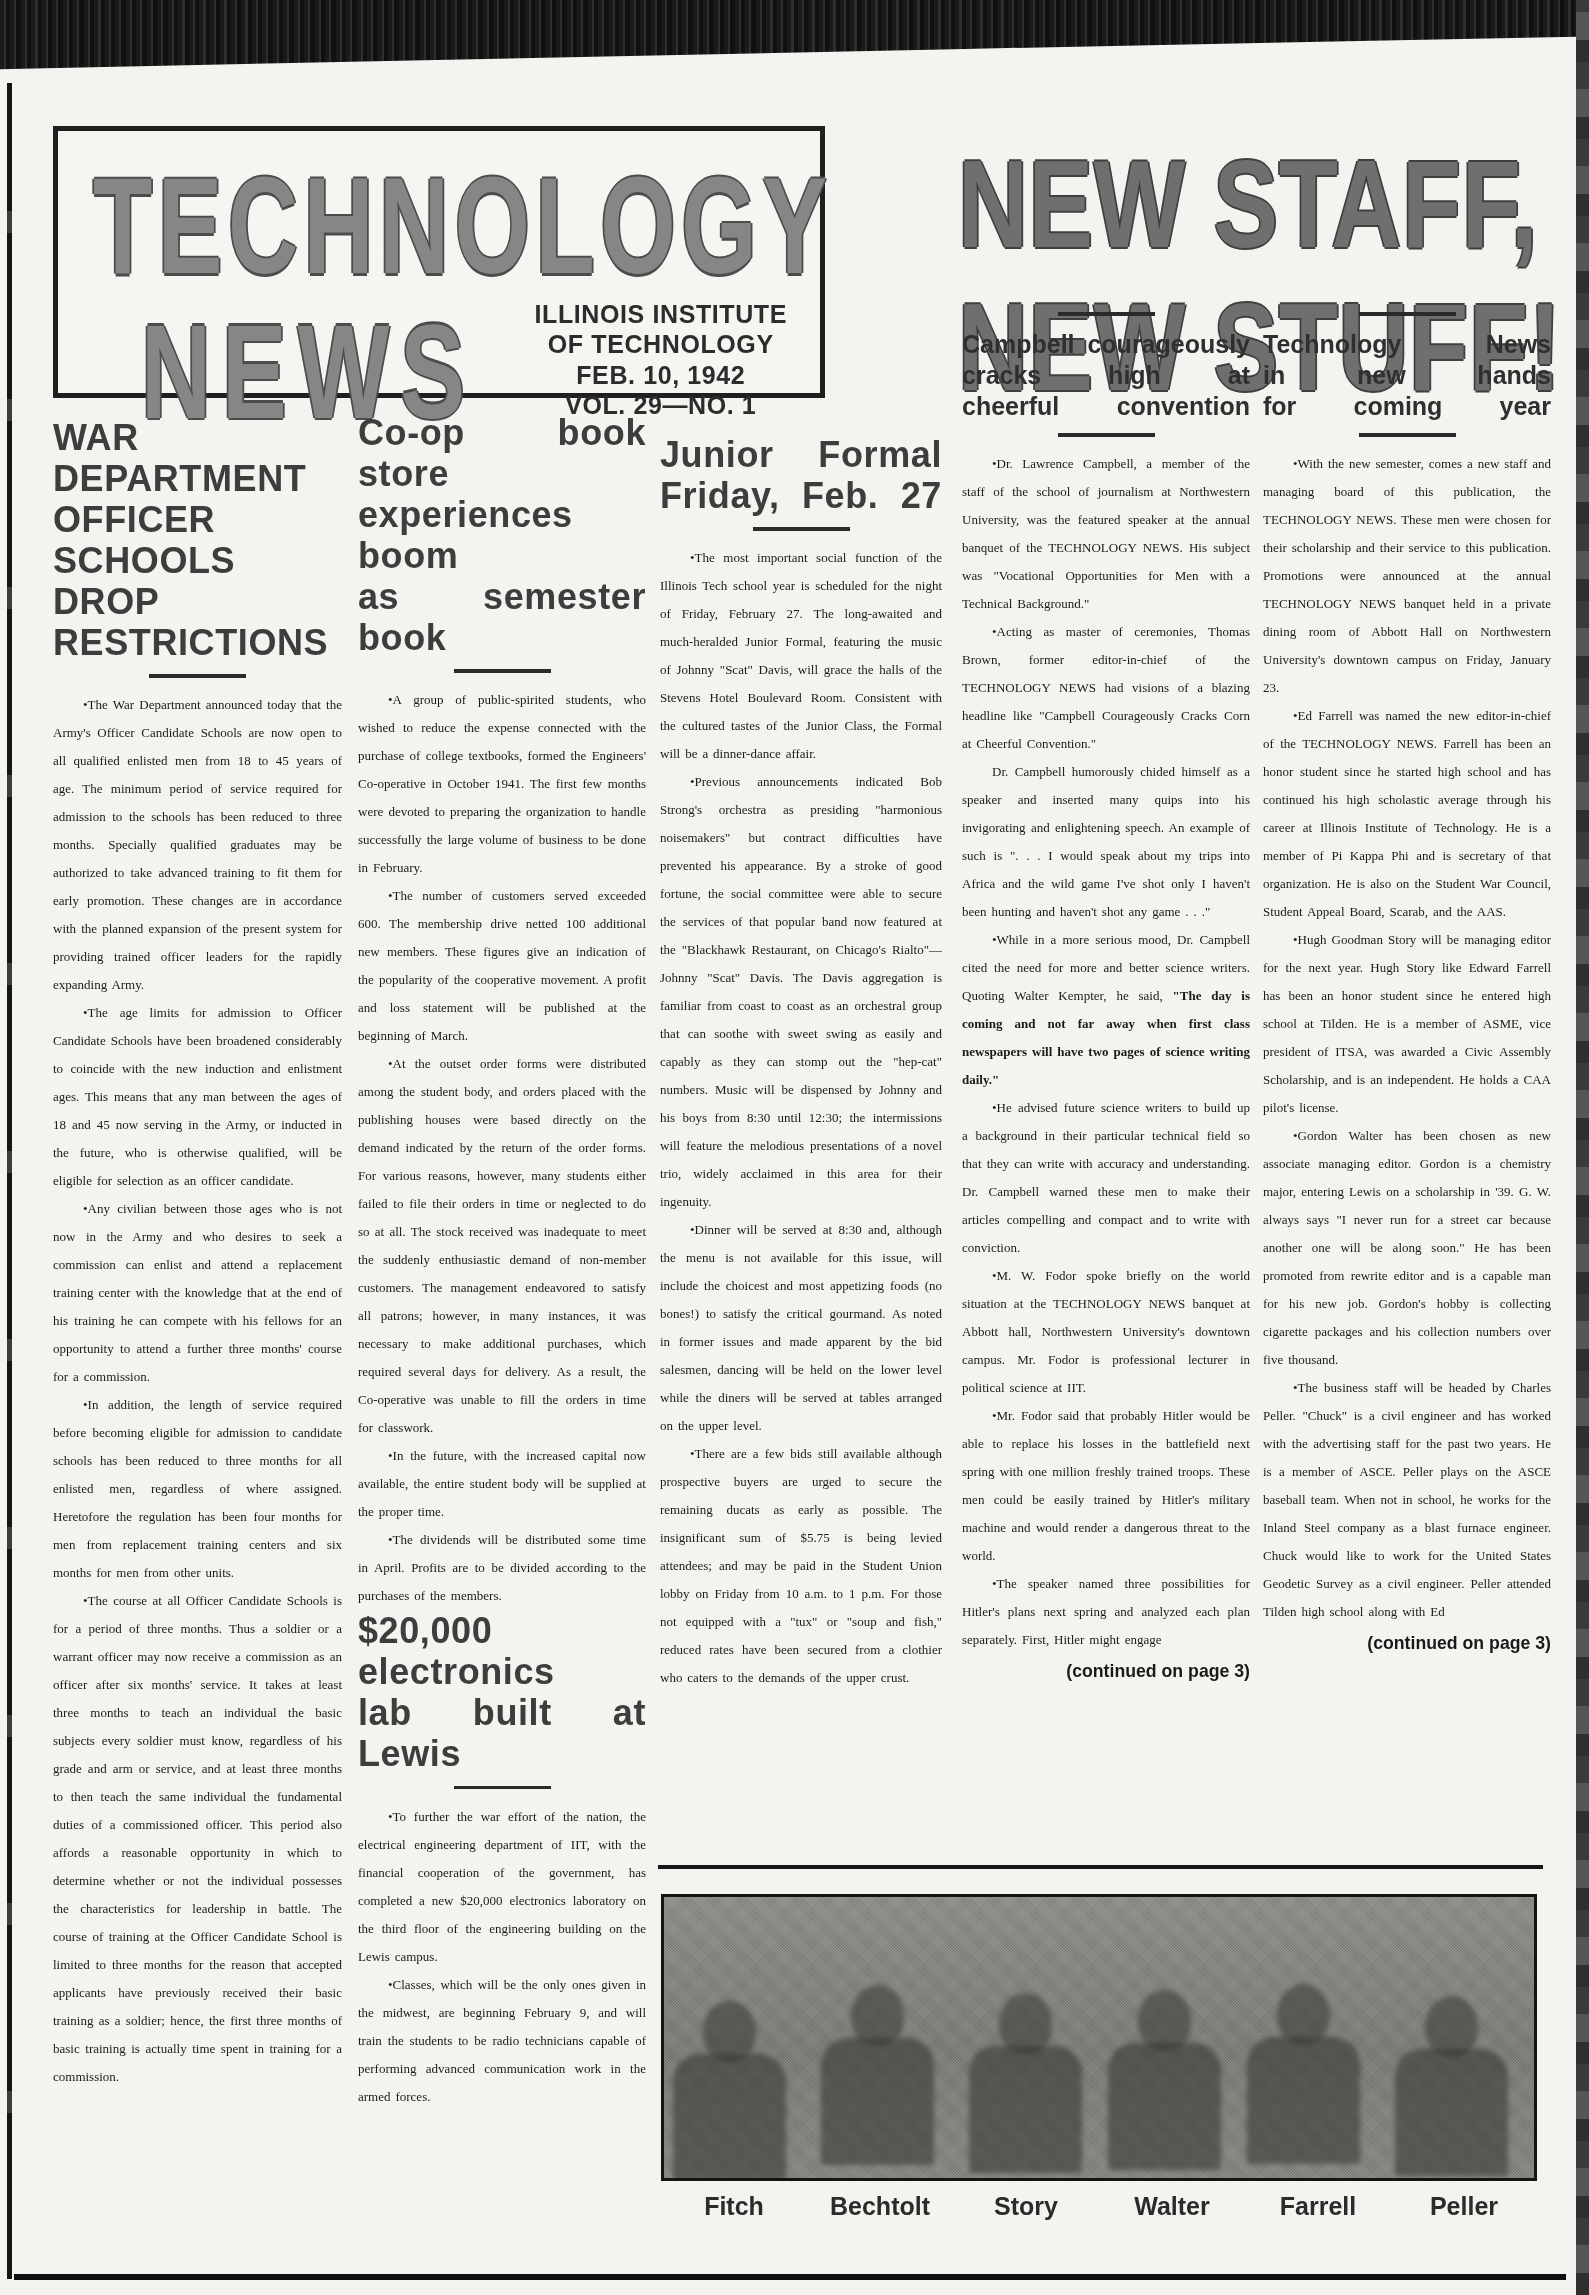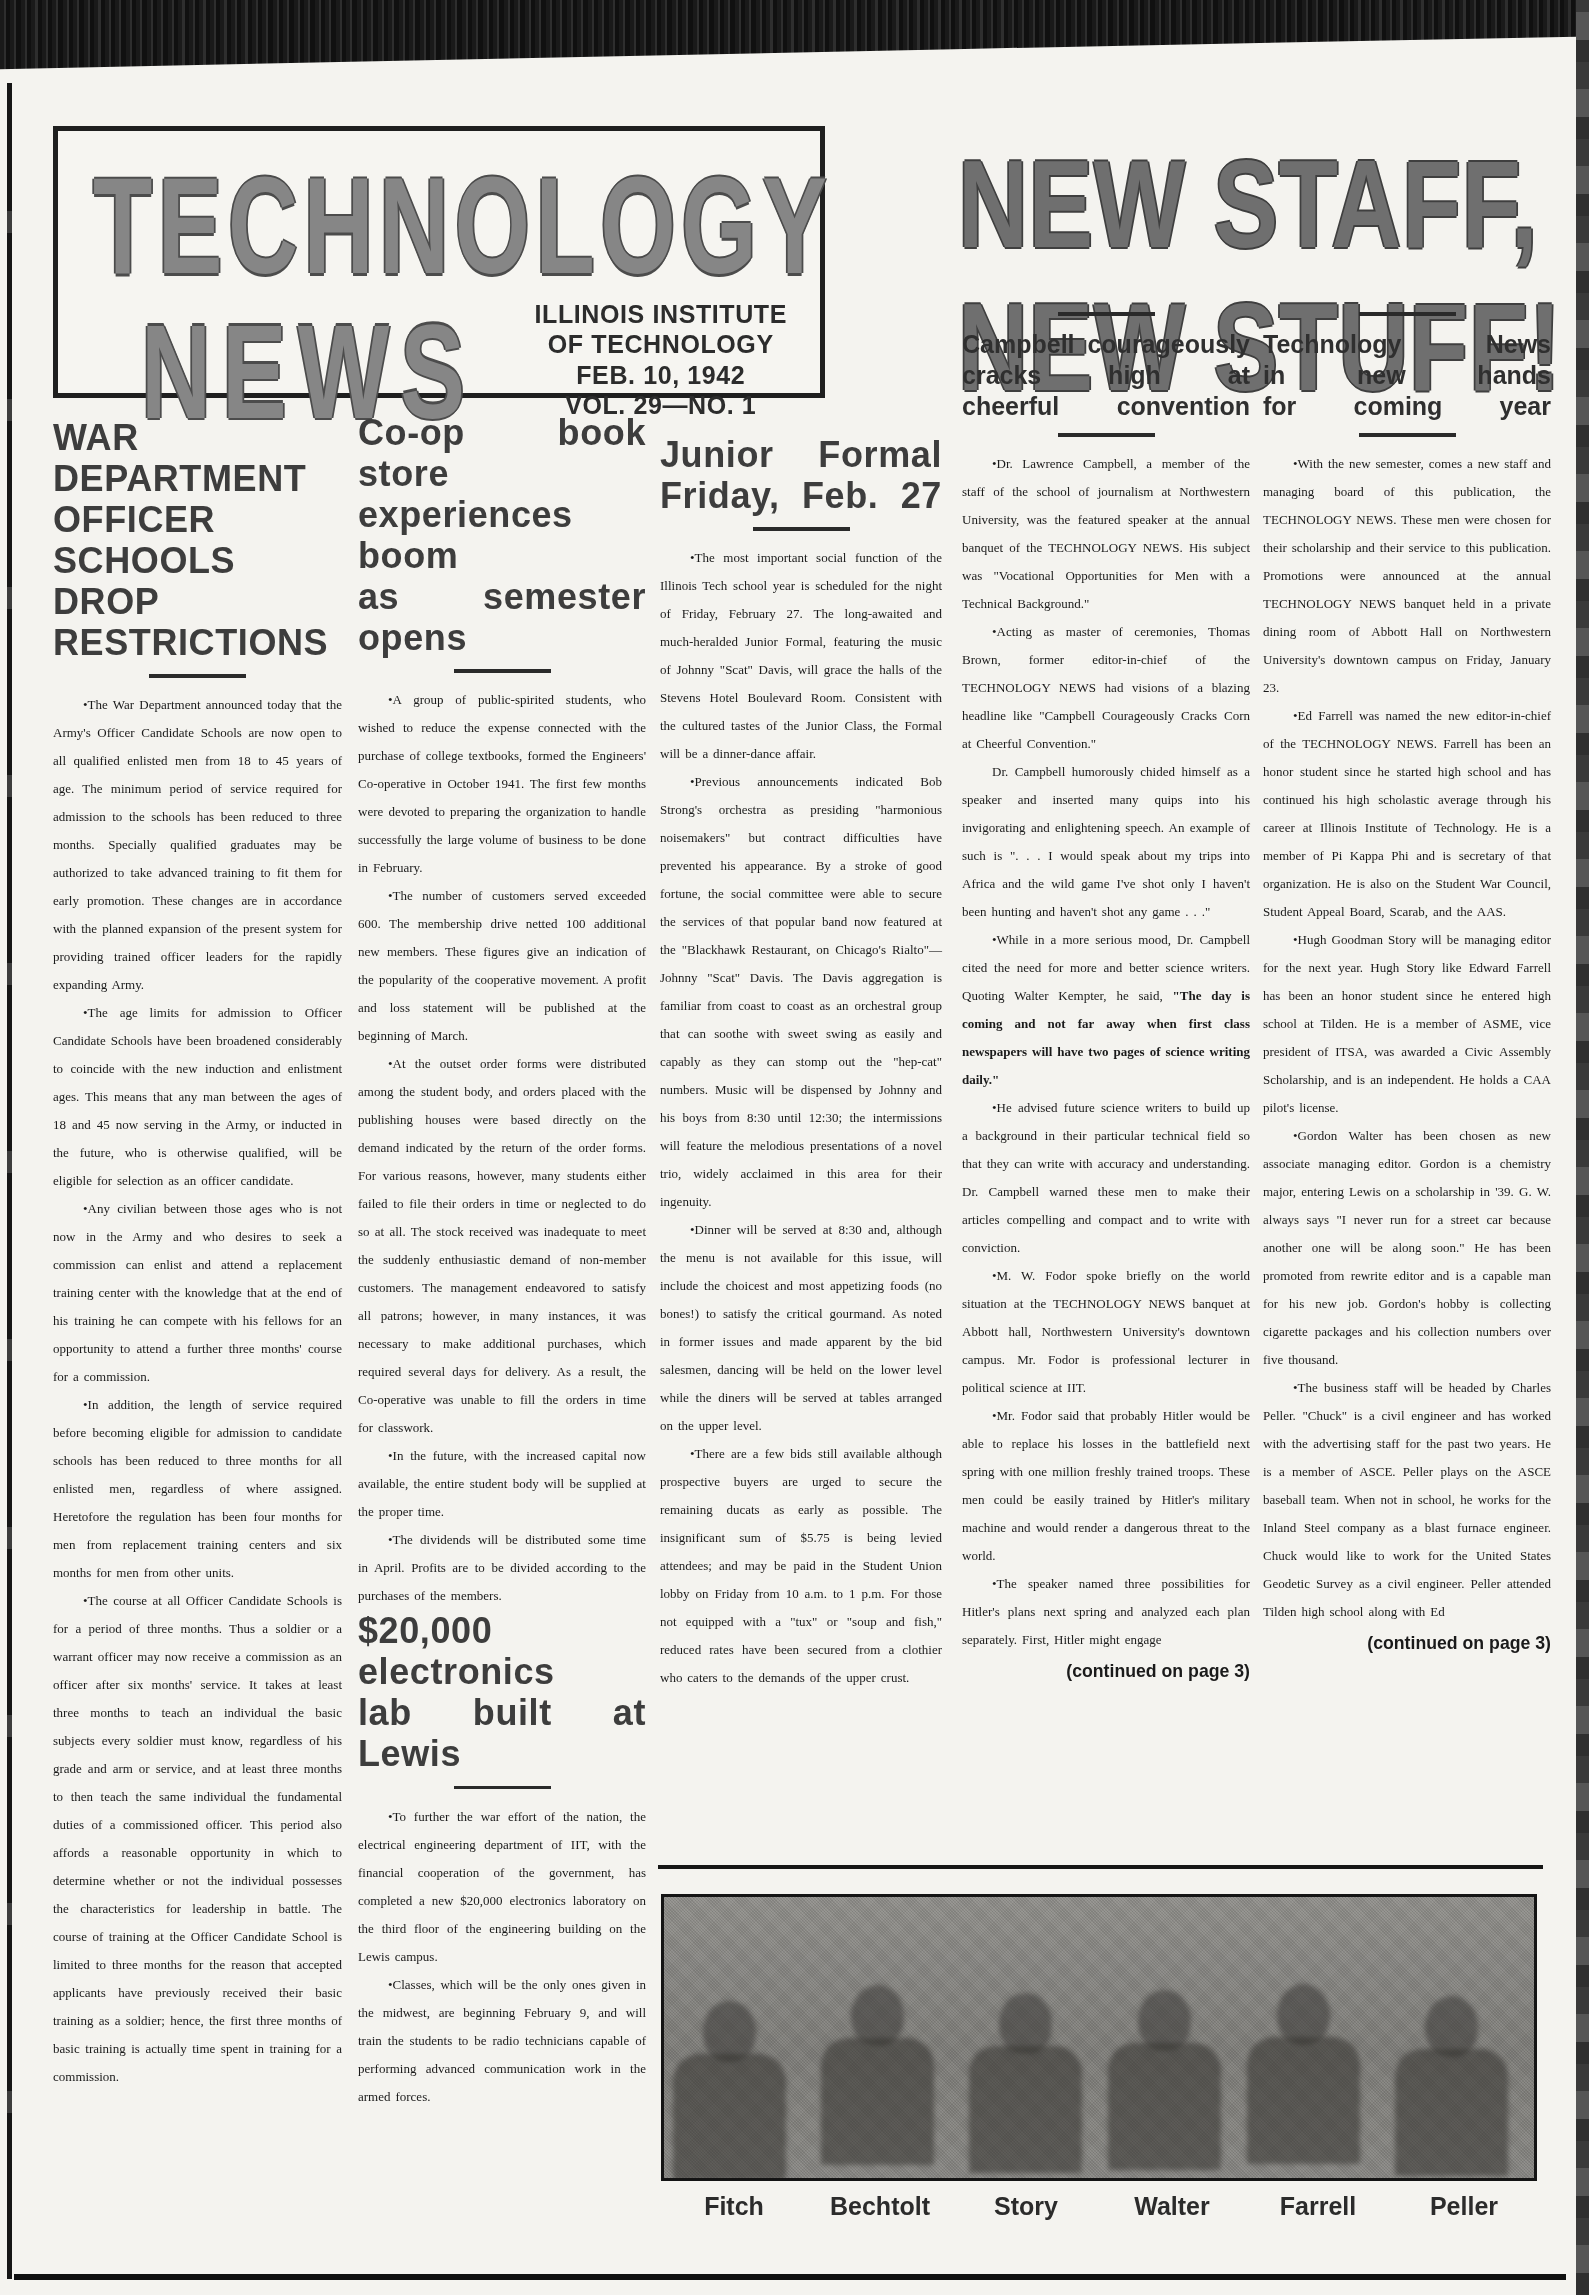--- a/index.html
+++ b/index.html
@@ -169,21 +169,21 @@
         <p class="para"><span>•The War Department announced today that the Army's Officer Candidate Schools are now open to all qualified enlisted men from 18 to 45 years of age.  The minimum period of service required for admission to the schools has been reduced to three months. Specially qualified graduates may be authorized to take advanced training to fit them for early promotion.  These changes are in accordance with the planned expansion of the present system for providing trained officer leaders for the rapidly expanding Army.</span></p>
         <p class="para"><span>•The age limits for admission to Officer Candidate Schools have been broadened considerably to coincide with the new induction and enlistment ages.  This means that any man between the ages of 18 and 45 now serving in the Army, or inducted in the future, who is otherwise qualified, will be eligible for selection as an officer candidate.</span></p>
         <p class="para"><span>•Any civilian between those ages who is not now in the Army and who desires to seek a commission can enlist and attend a replacement training center with the knowledge that at the end of his training he can compete with his fellows for an opportunity to attend a further three months' course for a commission.</span></p>
         <p class="para"><span>•In addition, the length of service required before becoming eligible for admission to candidate schools has been reduced to three months for all enlisted men, regardless of where assigned.  Heretofore the regulation has been four months for men from replacement training centers and six months for men from other units.</span></p>
         <p class="para"><span>•The course at all Officer Candidate Schools is for a period of three months.  Thus a soldier or a warrant officer may now receive a commission as an officer after six months' service.  It takes at least three months to teach an individual the basic subjects every soldier must know, regardless of his grade and arm or service, and at least three months to then teach the same individual the fundamental duties of a commissioned officer.  This period also affords a reasonable opportunity in which to determine whether or not the individual possesses the characteristics for leadership in battle.  The course of training at the Officer Candidate School is limited to three months for the reason that accepted applicants have previously received their basic training as a soldier; hence, the first three months of basic training is actually time spent in training for a commission.</span></p>
       </div>
     <div class="column col-2">
         <div class="headline">
           <div>Co-op book store</div>
           <div>experiences boom</div>
-          <div>as semester opens</div>
+          <div>as semester book</div>
         </div>
         <div class="rule"></div>
         <p class="para"><span>•A group of public-spirited students, who wished to reduce the expense connected with the purchase of college textbooks, formed the Engineers' Co-operative in October 1941. The first few months were devoted to preparing the organization to handle successfully the large volume of business to be done in February.</span></p>
         <p class="para"><span>•The number of customers served exceeded 600.  The membership drive netted 100 additional new members. These figures give an indication of the popularity of the cooperative movement.  A profit and loss statement will be published at the beginning of March.</span></p>
         <p class="para"><span>•At the outset order forms were distributed among the student body, and orders placed with the publishing houses were based directly on the demand indicated by the return of the order forms. For various reasons, however, many students either failed to file their orders in time or neglected to do so at all. The stock received was inadequate to meet the suddenly enthusiastic demand of non-member customers. The management endeavored to satisfy all patrons; however, in many instances, it was necessary to make additional purchases, which required several days for delivery. As a result, the Co-operative was unable to fill the orders in time for classwork.</span></p>
         <p class="para"><span>•In the future, with the increased capital now available, the entire student body will be supplied at the proper time.</span></p>
         <p class="para"><span>•The dividends will be distributed some time in April. Profits are to be divided according to the purchases of the members.</span></p>
         <div class="headline">
           <div>$20,000 electronics</div>
           <div>lab built at Lewis</div>

